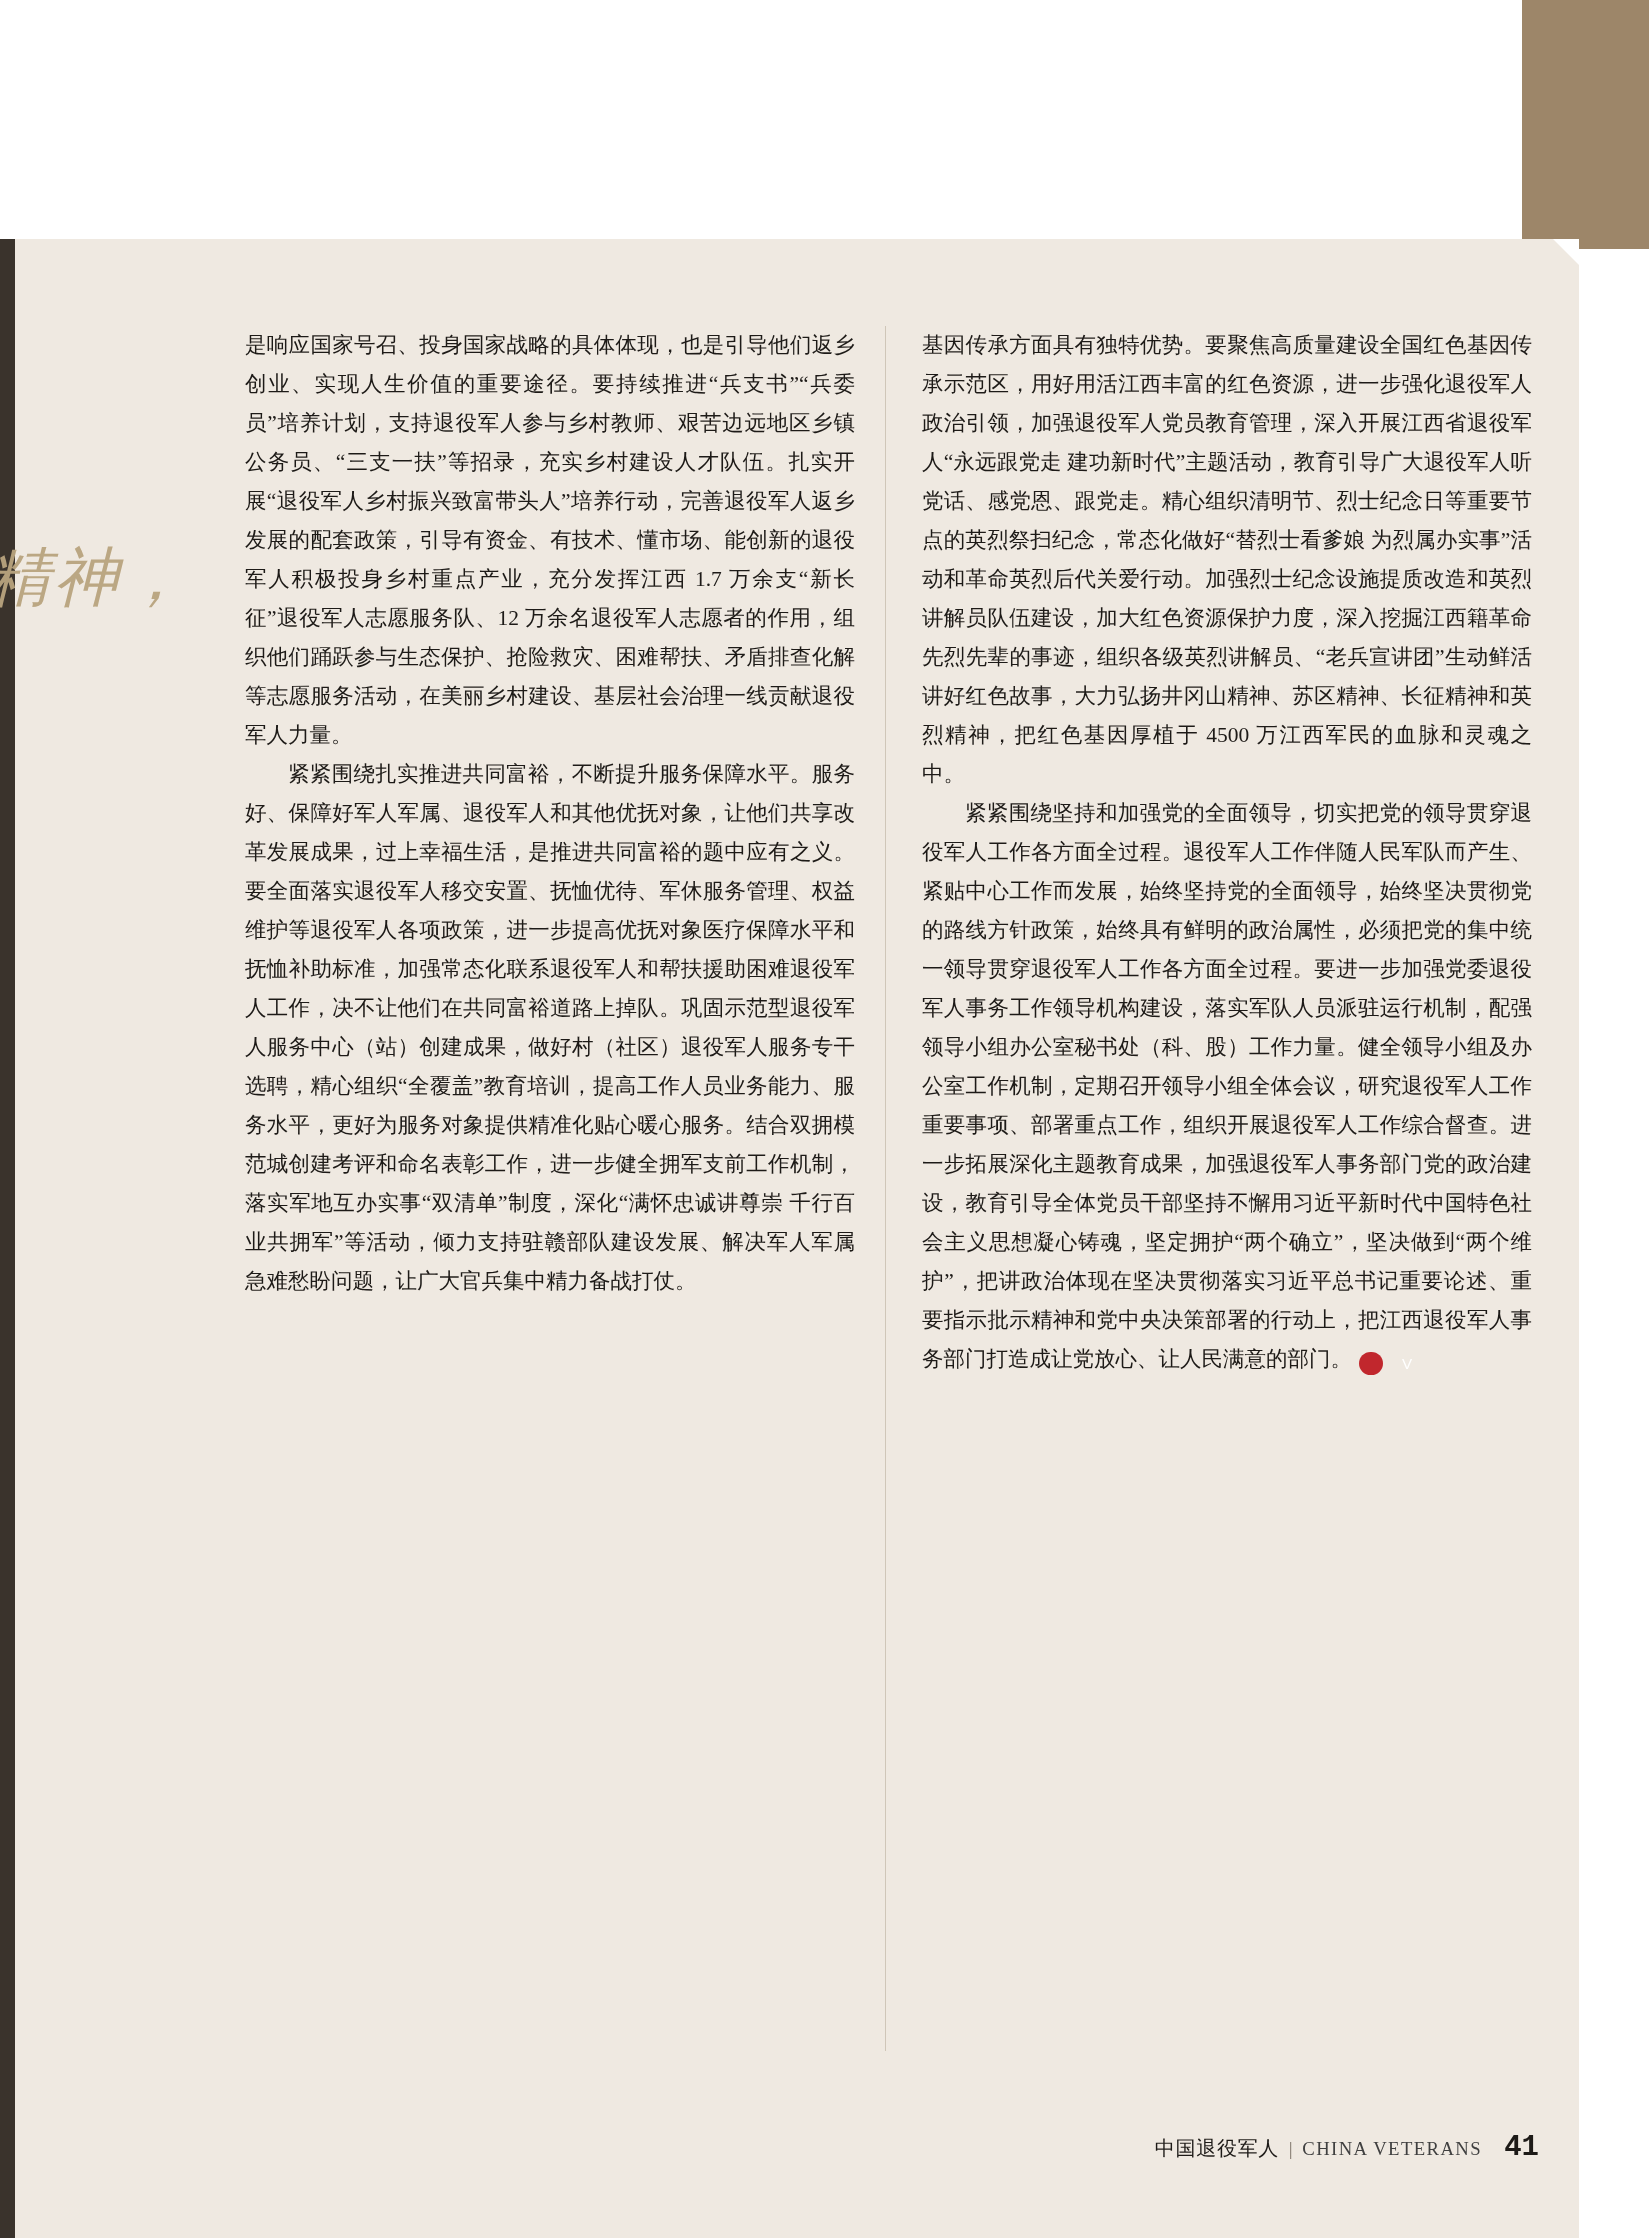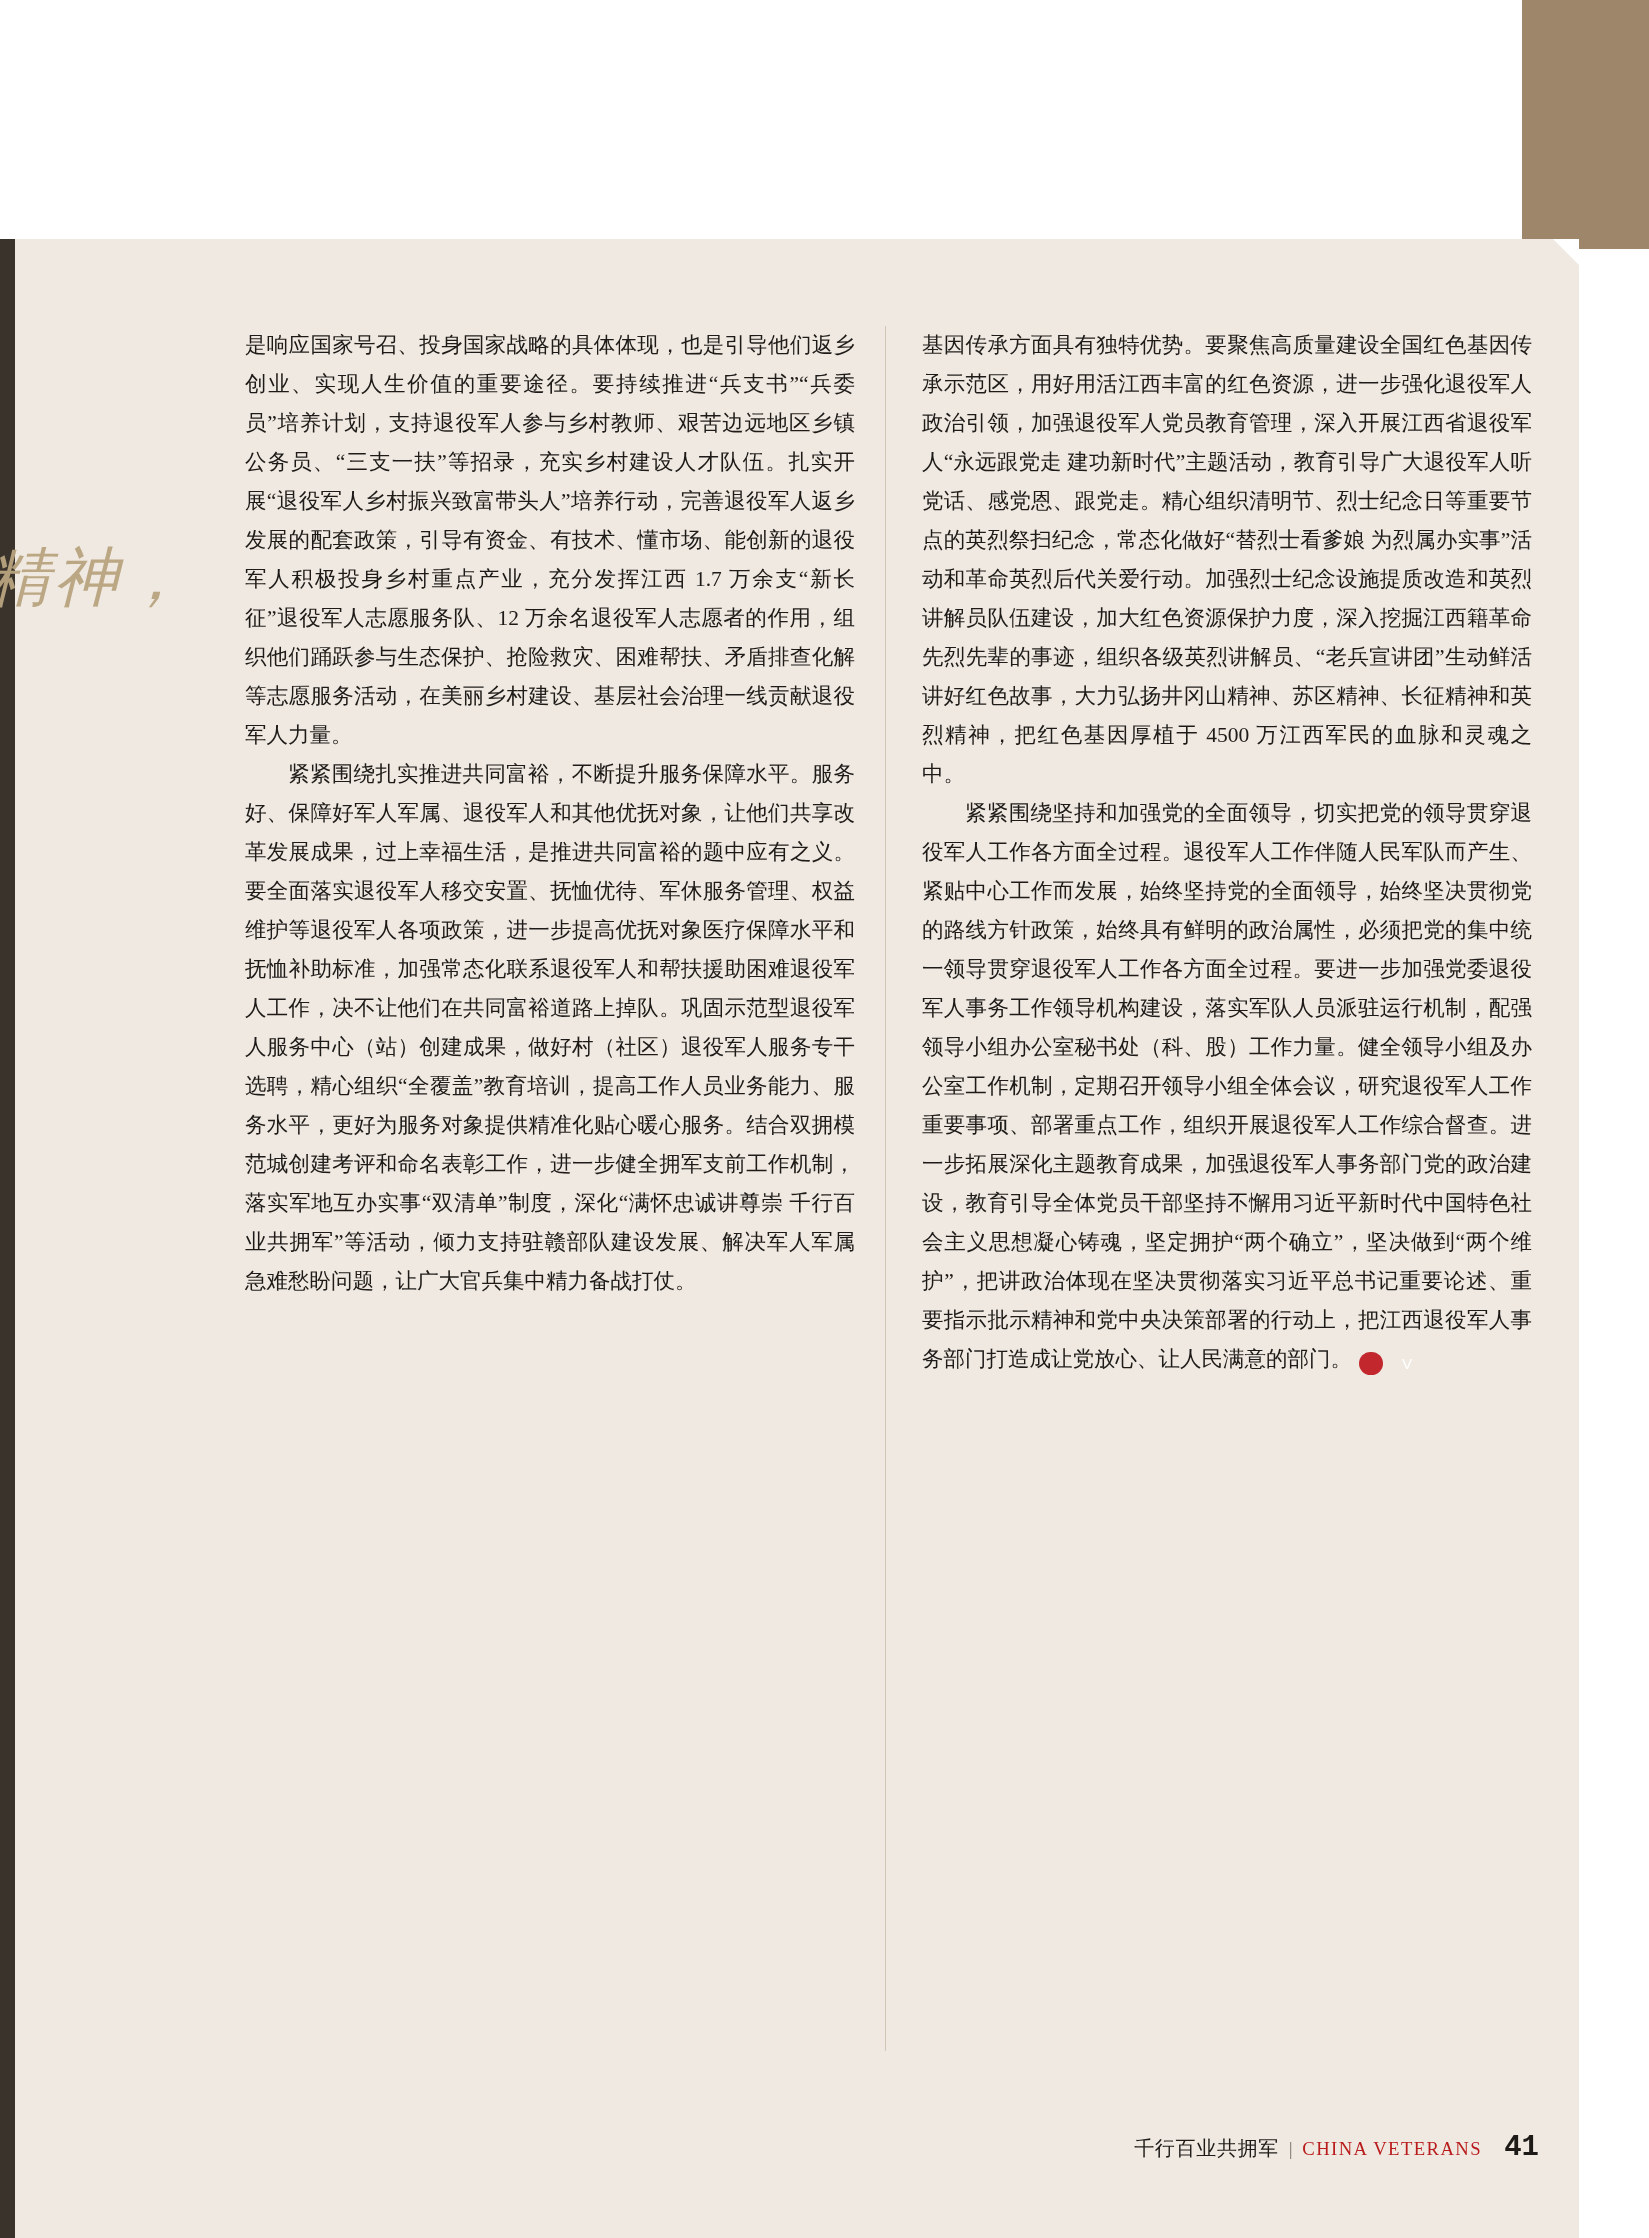--- a/index.html
+++ b/index.html
@@ -119,21 +119,21 @@
   }
   .footer .cn {
     font-size: 20px;
     font-family: "Liberation Sans", sans-serif;
     letter-spacing: 0.7px;
   }
   .footer .sep { font-size: 19.4px; color: #7d746a; }
   .footer .en {
     font-size: 18.7px;
     letter-spacing: 1.4px;
-    color: #b91c1c;
+    color: #404040;
     font-family: "Liberation Serif", serif;
   }
   .footer .pageno {
     font-size: 29px;
     font-weight: bold;
     font-family: Liberation Mono, monospace;
     margin-left: 12.5px;
   }
 </style>
 </head>
@@ -155,20 +155,20 @@
     <p>是响应国家号召、投身国家战略的具体体现，也是引导他们返乡创业、实现人生价值的重要途径。要持续推进“兵支书”“兵委员”培养计划，支持退役军人参与乡村教师、艰苦边远地区乡镇公务员、“三支一扶”等招录，充实乡村建设人才队伍。扎实开展“退役军人乡村振兴致富带头人”培养行动，完善退役军人返乡发展的配套政策，引导有资金、有技术、懂市场、能创新的退役军人积极投身乡村重点产业，充分发挥江西 1.7 万余支“新长征”退役军人志愿服务队、12 万余名退役军人志愿者的作用，组织他们踊跃参与生态保护、抢险救灾、困难帮扶、矛盾排查化解等志愿服务活动，在美丽乡村建设、基层社会治理一线贡献退役军人力量。</p>
     <p class="ind"><b class="lead">紧紧围绕扎实推进共同富裕，不断提升服务保障水平。</b><span>服务好、保障好军人军属、退役军人和其他优抚对象，让他们共享改革发展成果，过上幸福生活，是推进共同富裕的题中应有之义。要全面落实退役军人移交安置、抚恤优待、军休服务管理、权益维护等退役军人各项政策，进一步提高优抚对象医疗保障水平和抚恤补助标准，加强常态化联系退役军人和帮扶援助困难退役军人工作，决不让他们在共同富裕道路上掉队。巩固示范型退役军人服务中心（站）创建成果，做好村（社区）退役军人服务专干选聘，精心组织“全覆盖”教育培训，提高工作人员业务能力、服务水平，更好为服务对象提供精准化贴心暖心服务。结合双拥模范城创建考评和命名表彰工作，进一步健全拥军支前工作机制，落实军地互办实事“双清单”制度，深化“满怀忠诚讲尊崇 千行百业共拥军”等活动，倾力支持驻赣部队建设发展、解决军人军属急难愁盼问题，让广大官兵集中精力备战打仗。</span></p>
   </div>
 
   <div class="col col-right">
     <p>基因传承方面具有独特优势。要聚焦高质量建设全国红色基因传承示范区，用好用活江西丰富的红色资源，进一步强化退役军人政治引领，加强退役军人党员教育管理，深入开展江西省退役军人“永远跟党走 建功新时代”主题活动，教育引导广大退役军人听党话、感党恩、跟党走。精心组织清明节、烈士纪念日等重要节点的英烈祭扫纪念，常态化做好“替烈士看爹娘 为烈属办实事”活动和革命英烈后代关爱行动。加强烈士纪念设施提质改造和英烈讲解员队伍建设，加大红色资源保护力度，深入挖掘江西籍革命先烈先辈的事迹，组织各级英烈讲解员、“老兵宣讲团”生动鲜活讲好红色故事，大力弘扬井冈山精神、苏区精神、长征精神和英烈精神，把红色基因厚植于 4500 万江西军民的血脉和灵魂之中。</p>
     <p class="ind"><b class="lead">紧紧围绕坚持和加强党的全面领导，切实把党的领导贯穿退役军人工作各方面全过程。</b><span>退役军人工作伴随人民军队而产生、紧贴中心工作而发展，始终坚持党的全面领导，始终坚决贯彻党的路线方针政策，始终具有鲜明的政治属性，必须把党的集中统一领导贯穿退役军人工作各方面全过程。要进一步加强党委退役军人事务工作领导机构建设，落实军队人员派驻运行机制，配强领导小组办公室秘书处（科、股）工作力量。健全领导小组及办公室工作机制，定期召开领导小组全体会议，研究退役军人工作重要事项、部署重点工作，组织开展退役军人工作综合督查。进一步拓展深化主题教育成果，加强退役军人事务部门党的政治建设，教育引导全体党员干部坚持不懈用习近平新时代中国特色社会主义思想凝心铸魂，坚定拥护“两个确立”，坚决做到“两个维护”，把讲政治体现在坚决贯彻落实习近平总书记重要论述、重要指示批示精神和党中央决策部署的行动上，把江西退役军人事务部门打造成让党放心、让人民满意的部门。</span><span class="endmark">V</span></p>
   </div>
 
   <div class="footer">
-    <span class="cn">千行百业共拥军</span>
+    <span class="cn">中国退役军人</span>
     <span class="sep">|</span>
     <span class="en">CHINA VETERANS</span>
     <span class="pageno">41</span>
   </div>
 
 </div>
 
 
 </body></html>

